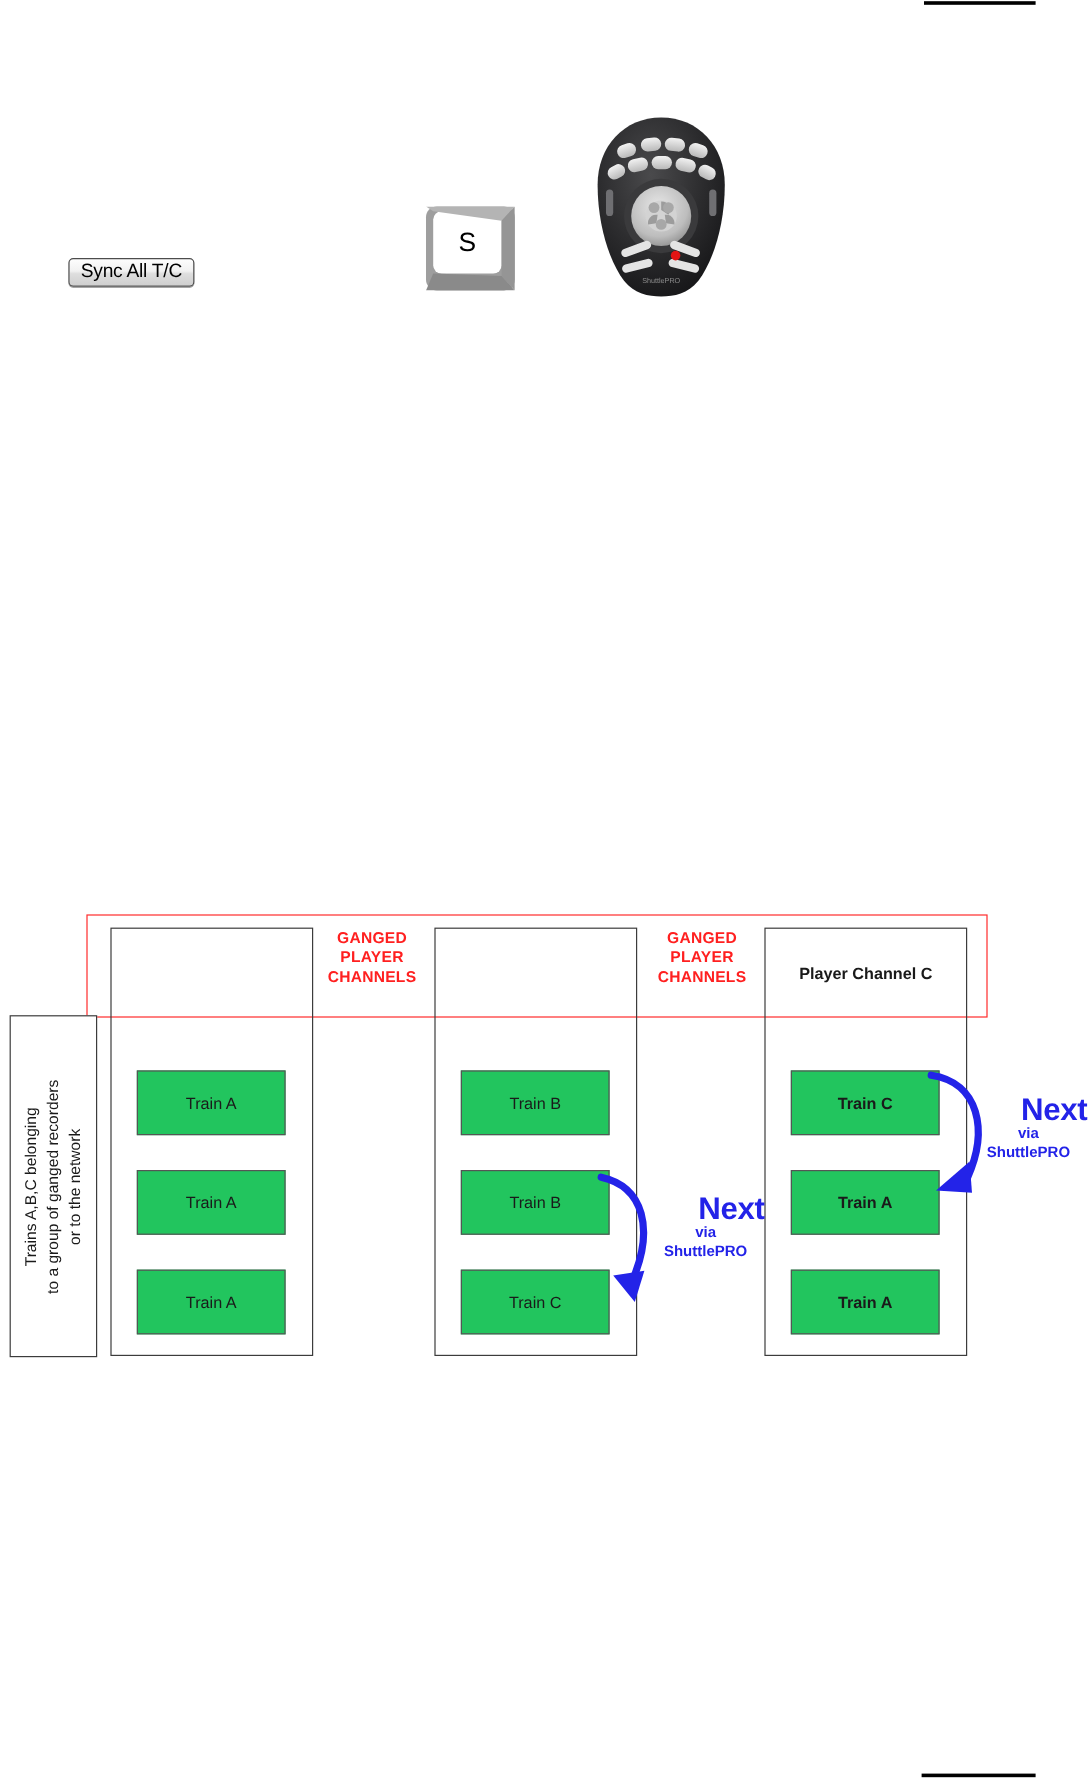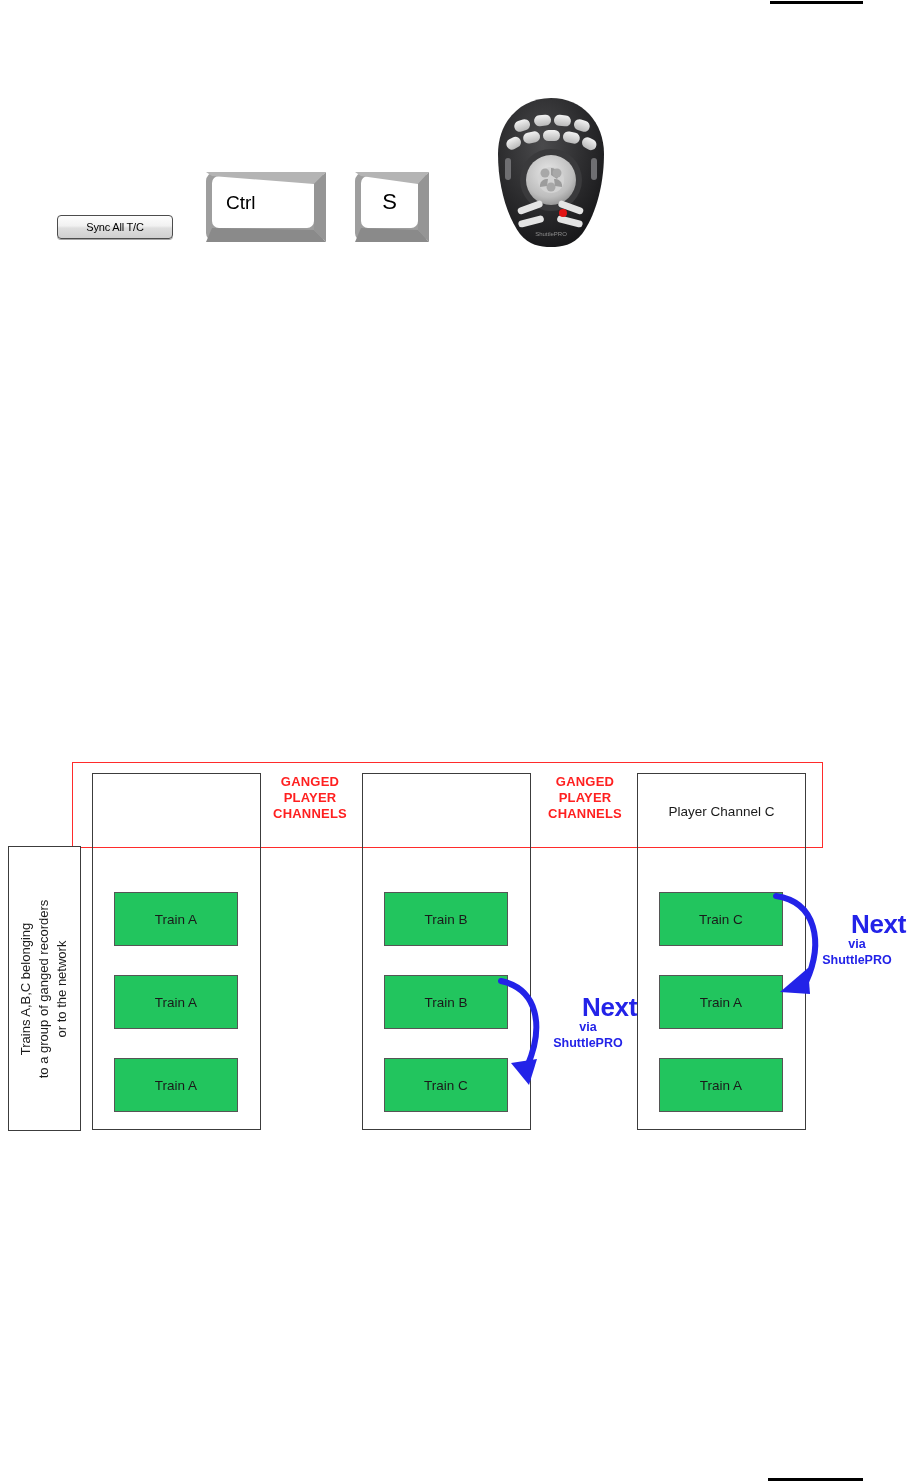--- a/index.html
+++ b/index.html
@@ -27,31 +27,31 @@
     height: 3px;
   }
   #crop-top    { left: 770px; top: 1px;    width: 93px; }
   #crop-bottom { left: 768px; top: 1478px; width: 95px; }
 
   
   #sync-button {
     position: absolute;
     left: 57px;
     top: 215px;
-    width: 116px;
+    width: 105px;
     height: 24px;
     box-sizing: border-box;
     border: 1px solid #4c4c4c;
     border-radius: 4px;
     background: linear-gradient(to bottom, #fdfdfd 0%, #f1f1f1 45%, #dedede 55%, #cfcfcf 100%);
     box-shadow: 0 1px 0 rgba(0,0,0,0.35);
     display: flex;
     align-items: center;
     justify-content: center;
-    font-size: 11px;
+    font-size: 16px;
     color: #000000;
     letter-spacing: -0.2px;
     white-space: nowrap;
     cursor: pointer;
     user-select: none;
   }
 
   
   .key {
     position: absolute;
@@ -127,21 +127,21 @@
     position: absolute;
     top: 33px;
     width: 169px;
     height: 357px;
     border: 1.5px solid #3c3c3c;
     box-sizing: border-box;
     background: transparent;
   }
   #channel-a { left: 92px; }
   #channel-b { left: 362px; }
-  #channel-c { left: 637px; }
+  #channel-c { left: 637px; font-weight: bold; }
 
   .channel-title {
     position: absolute;
     left: 0;
     top: 0;
     width: 100%;
     height: 75px;
     display: flex;
     align-items: center;
     justify-content: center;
@@ -233,30 +233,20 @@
 </head>
 <body>
 
 <div id="page">
 
   <div class="crop-bar" id="crop-top"></div>
   <div class="crop-bar" id="crop-bottom"></div>
 
   <div id="sync-button">Sync All T/C</div>
 
-  <div class="key" id="key-ctrl">
-    <div class="keycap">
-      <span class="keylabel">Ctrl</span>
-    </div>
-    <svg width="120" height="70" style="position:absolute;left:0;top:0;">
-      <polygon points="6,4 0,0 120,0 108,12" fill="#b4b4b4"></polygon>
-      <polygon points="6,56 0,70 120,70 108,58" fill="#8a8a8a"></polygon>
-      <polygon points="108,12 120,0 120,70 108,58" fill="#959595"></polygon>
-    </svg>
-  </div>
 
   <div class="key" id="key-s">
     <div class="keycap">
       <span class="keylabel">S</span>
     </div>
     <svg width="74" height="70" style="position:absolute;left:0;top:0;">
       <polygon points="6,4 0,0 74,0 63,12" fill="#b4b4b4"></polygon>
       <polygon points="6,56 0,70 74,70 63,58" fill="#8a8a8a"></polygon>
       <polygon points="63,12 74,0 74,70 63,58" fill="#959595"></polygon>
     </svg>

